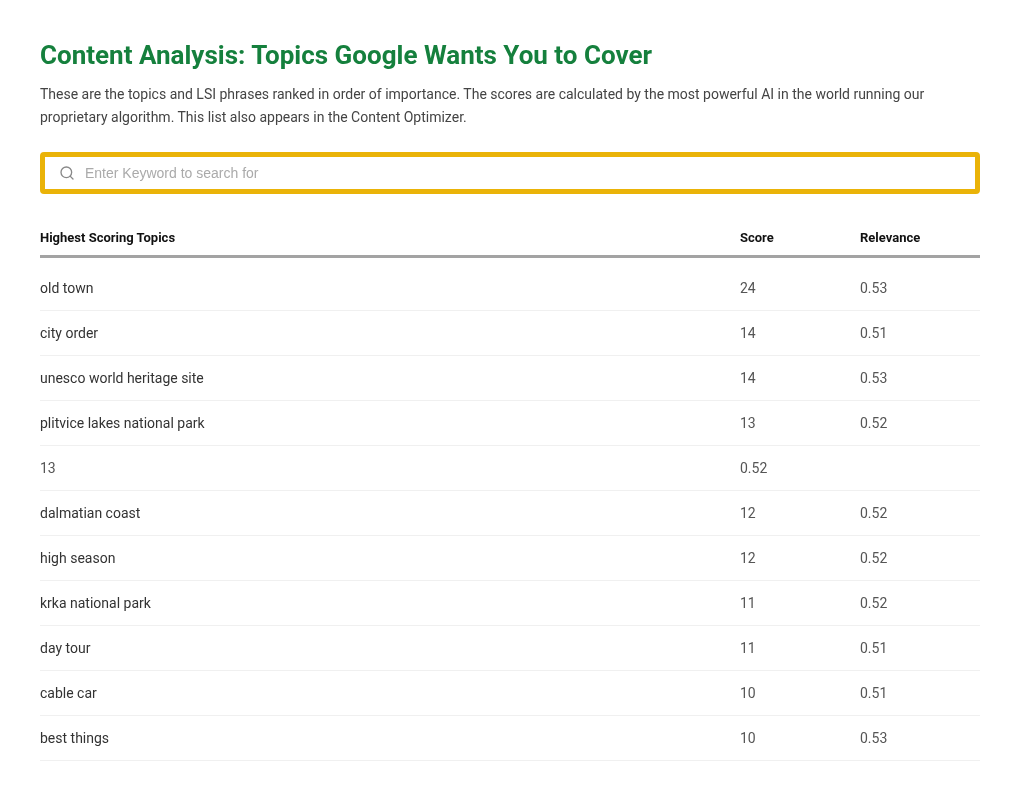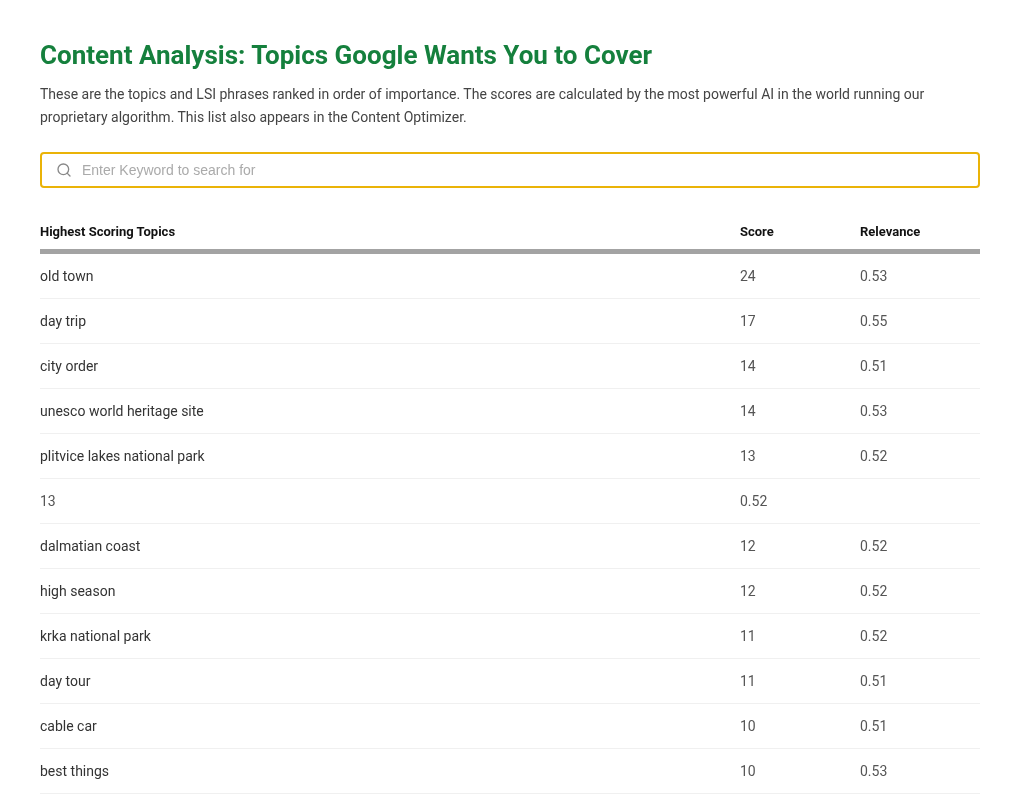--- a/index.html
+++ b/index.html
@@ -29,21 +29,21 @@
       font-size: 14px;
       color: #444444;
       line-height: 1.6;
       margin-bottom: 24px;
       max-width: 940px;
     }
 
     .search-wrapper {
       display: flex;
       align-items: center;
-      border: 2px solid #eab308;
+      border: 5px solid #eab308;
       border-radius: 4px;
       padding: 8px 14px;
       margin-bottom: 28px;
       max-width: 940px;
     }
 
     .search-icon-svg {
       width: 16px;
       height: 16px;
       margin-right: 10px;
@@ -65,22 +65,22 @@
     }
 
     .table-container {
       max-width: 940px;
     }
 
     .table-header {
       display: grid;
       grid-template-columns: 1fr 120px 120px;
       padding: 8px 0 10px 0;
-      border-bottom: 5px solid #a3a3a3;
-      margin-bottom: 0;
+      border-bottom: 3px solid #a3a3a3;
+      margin-bottom: 8px;
     }
 
     .table-header-cell {
       font-size: 13px;
       font-weight: 700;
       color: #111111;
     }
 
     .table-row {
       display: grid;
@@ -128,25 +128,20 @@
     <div class="table-header-cell">Score</div>
     <div class="table-header-cell">Relevance</div>
   </div>
   <div id="table-body">
       <div class="table-row">
         <div class="topic-cell">old town</div>
         <div class="score-cell">24</div>
         <div class="relevance-cell">0.53</div>
       </div>
       <div class="table-row">
-        <div class="topic-cell">day trip</div>
-        <div class="score-cell">17</div>
-        <div class="relevance-cell">0.55</div>
-      </div>
-      <div class="table-row">
         <div class="topic-cell">city order</div>
         <div class="score-cell">14</div>
         <div class="relevance-cell">0.51</div>
       </div>
       <div class="table-row">
         <div class="topic-cell">unesco world heritage site</div>
         <div class="score-cell">14</div>
         <div class="relevance-cell">0.53</div>
       </div>
       <div class="table-row">

